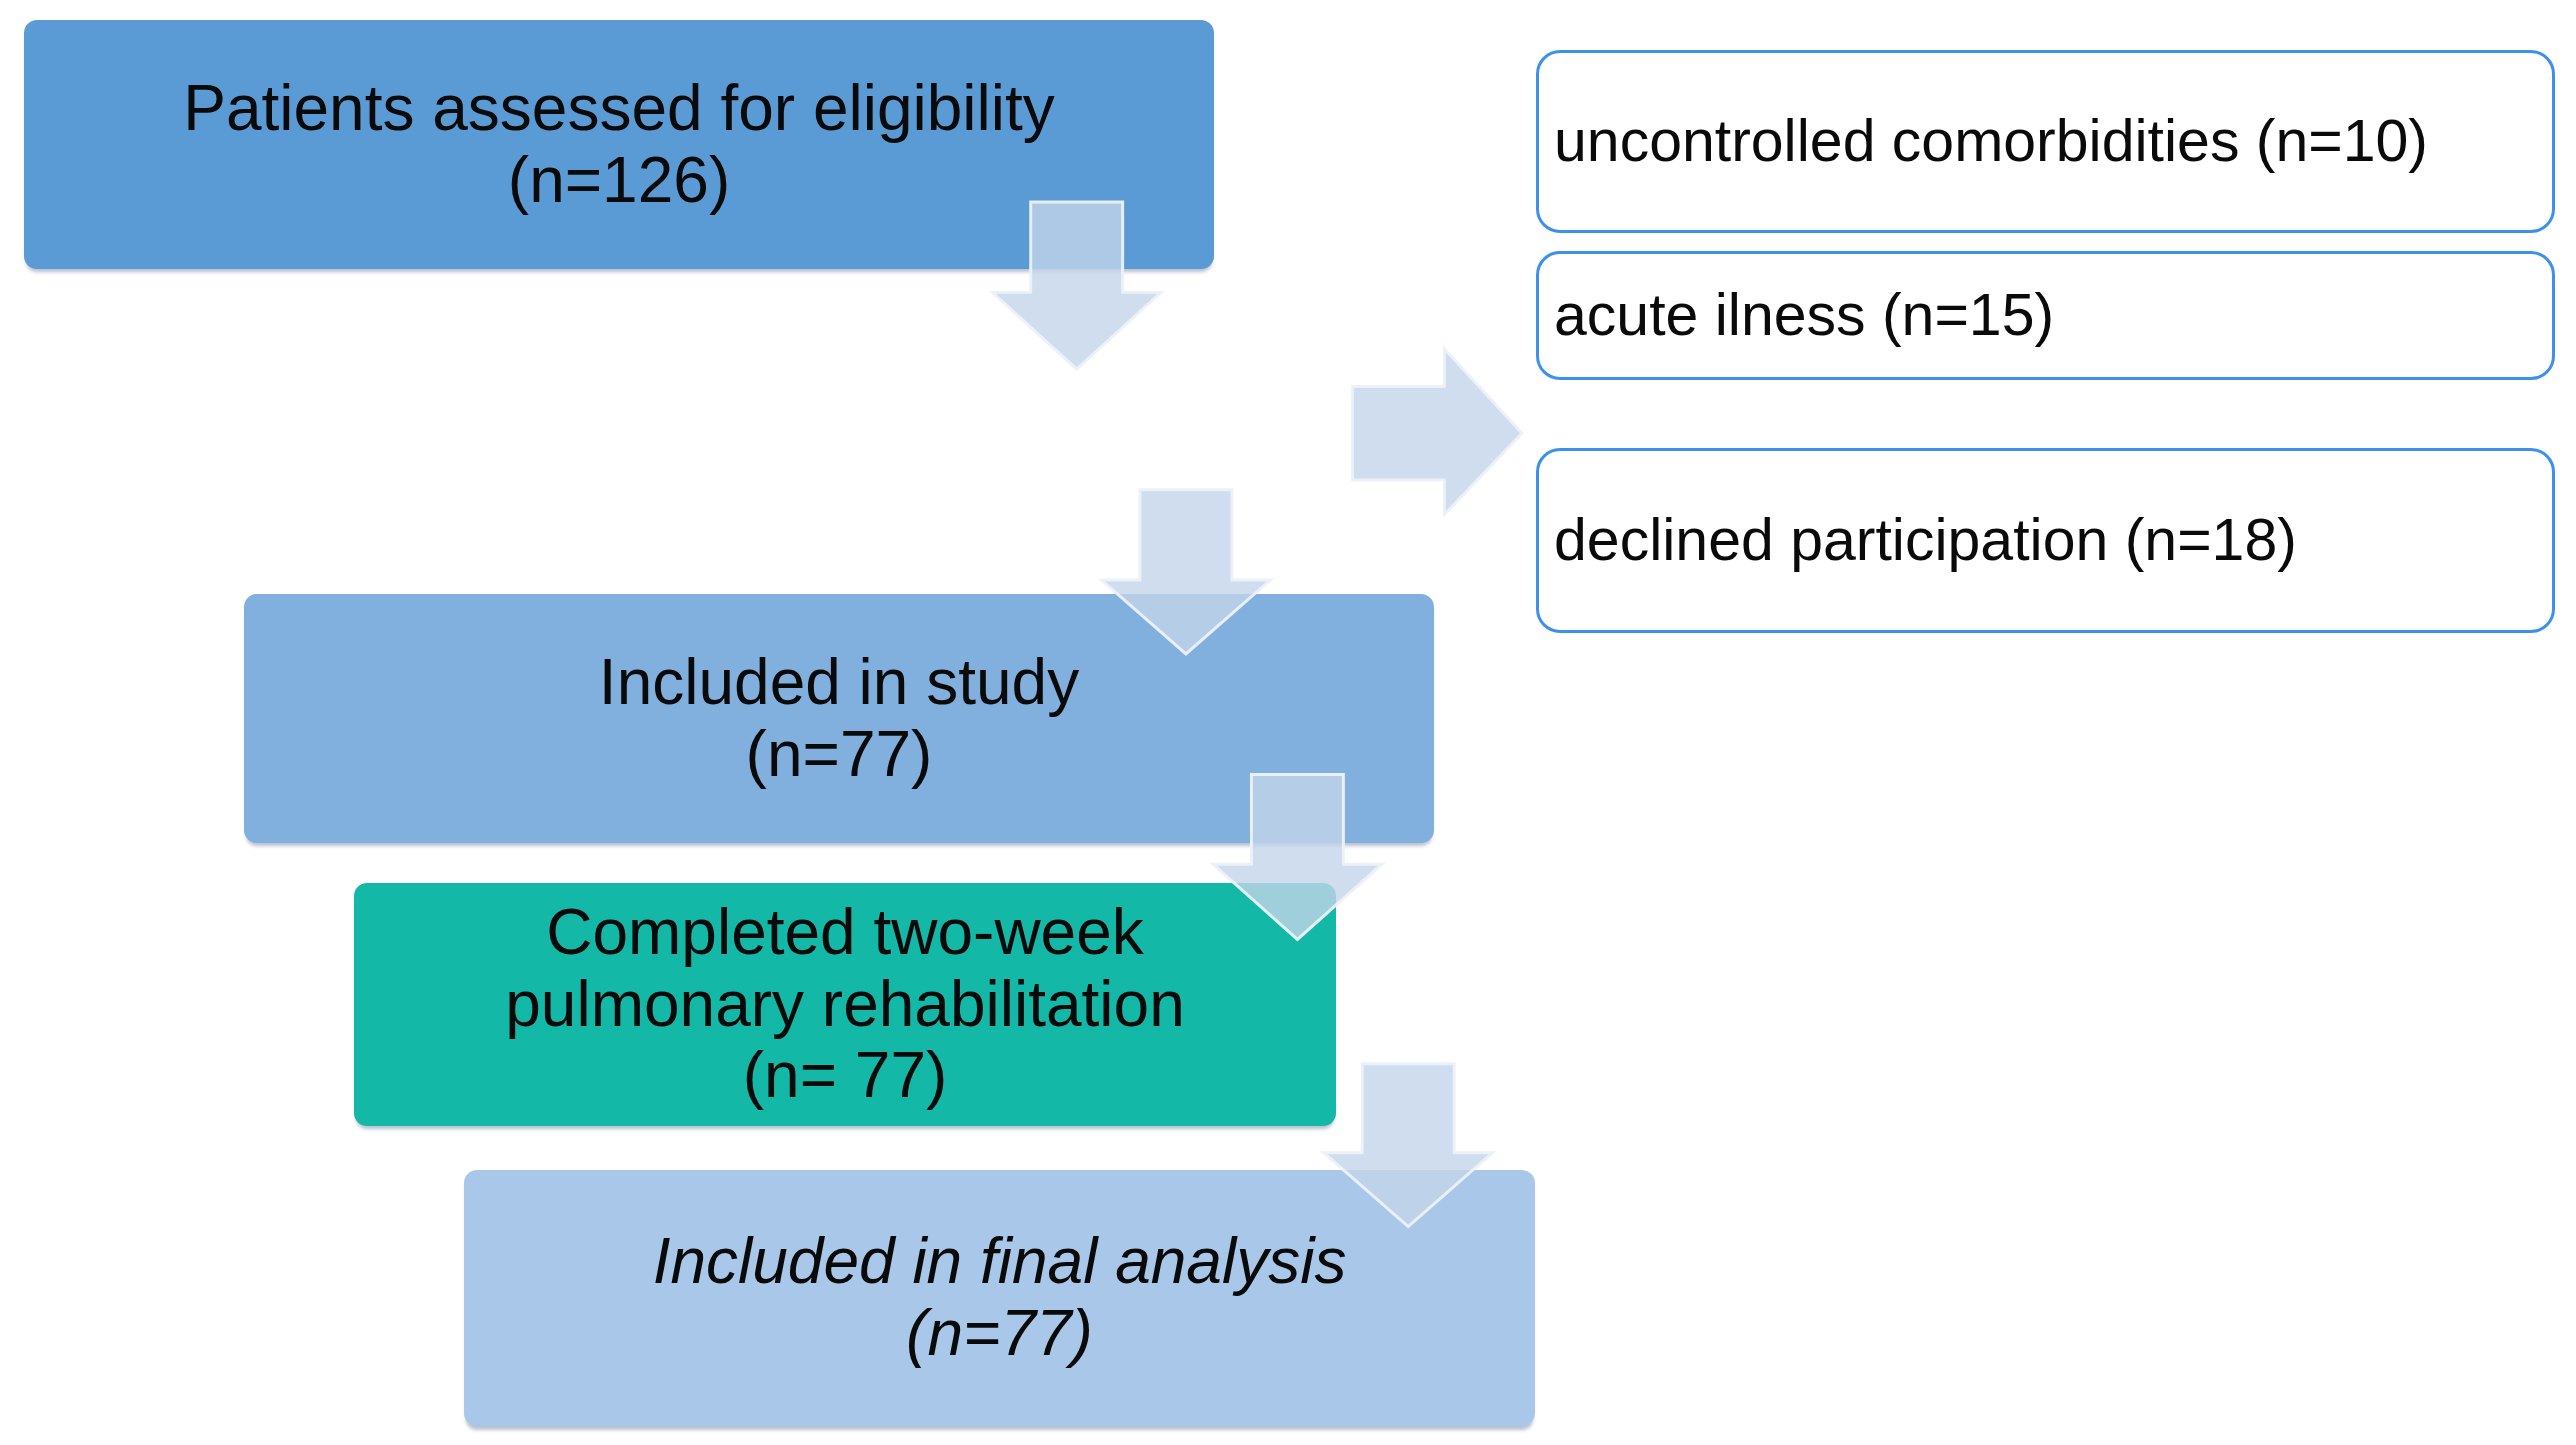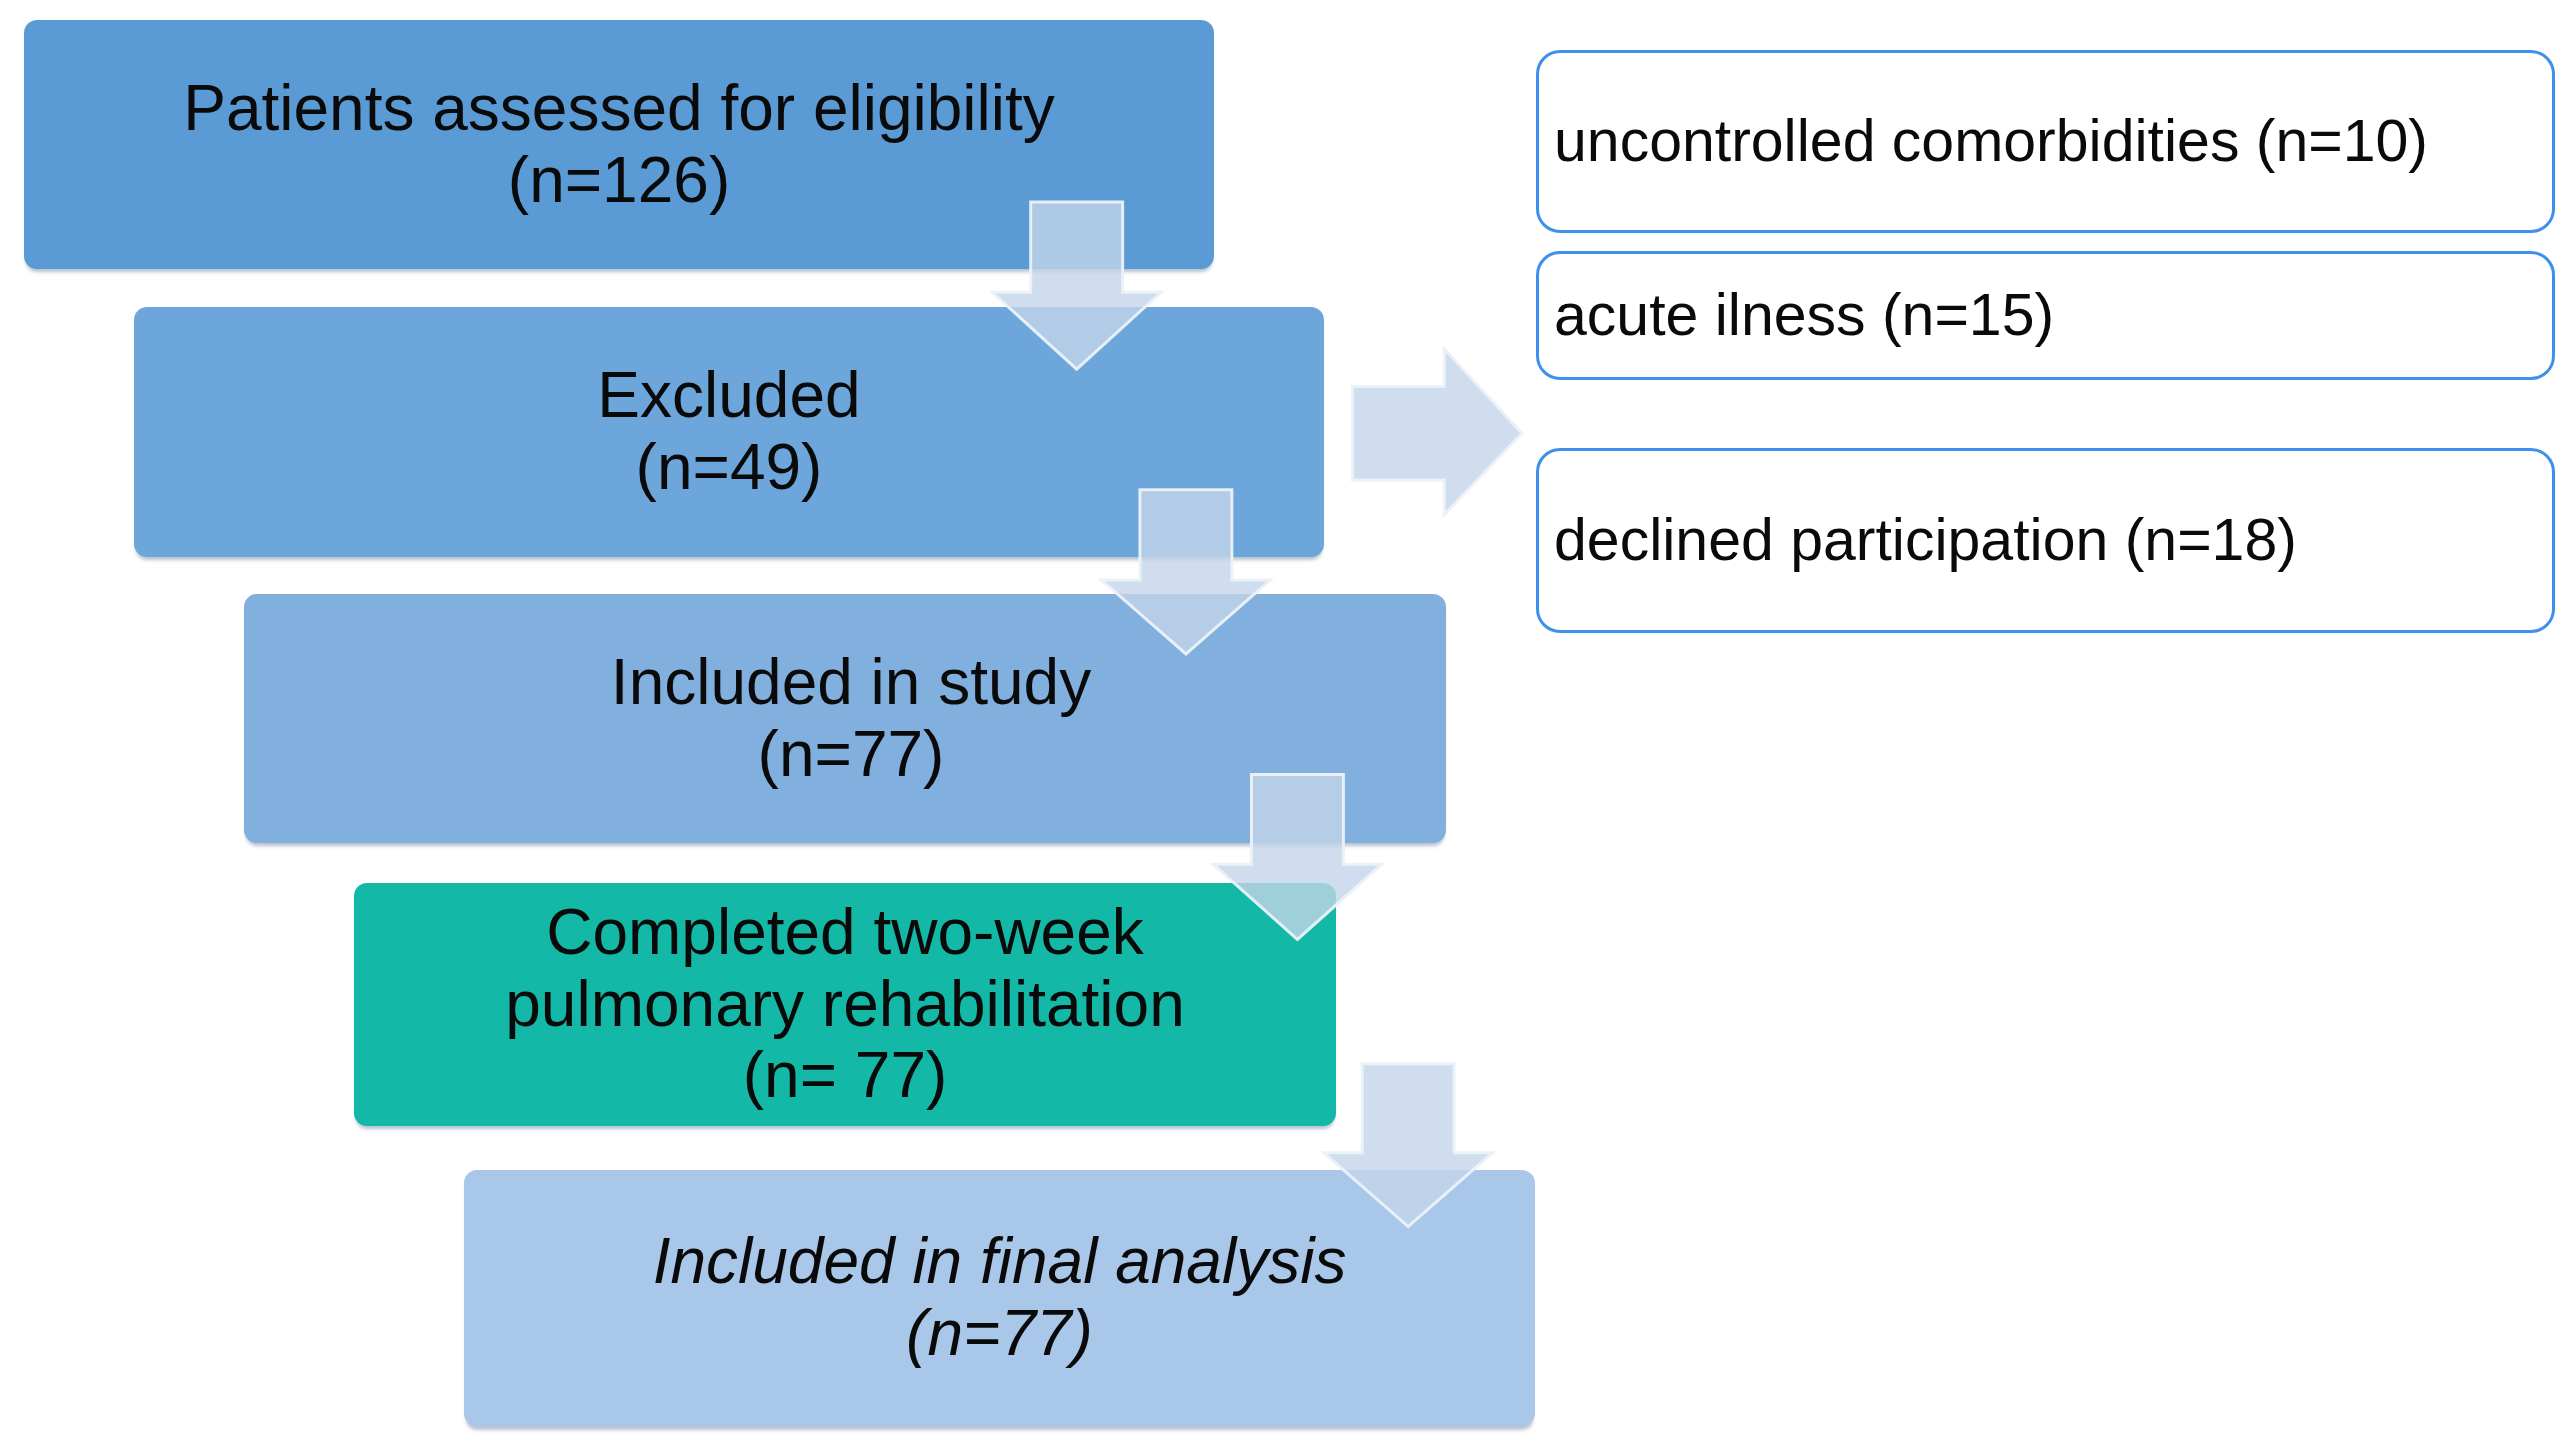--- a/index.html
+++ b/index.html
@@ -54,26 +54,22 @@
 </head>
 <body>
 
 <div class="canvas">
 
   <div class="flow-box" style="left: 24px; top: 20.3px; width: 1190px; height: 249px; background-color: rgb(91, 155, 213);">
     <span class="label">Patients assessed for eligibility
 (n=126)</span>
   </div>
 
-  <div class="flow-box" style="left: 134px; top: 307px; width: 1190px; height: 250px; background-color: rgb(109, 166, 218);">
-    <span class="label">Excluded
-(n=49)</span>
-  </div>
 
-  <div class="flow-box" style="left: 244px; top: 594px; width: 1190px; height: 249px; background-color: rgb(129, 176, 223); padding-left: 12px;">
+  <div class="flow-box" style="left: 244px; top: 594px; width: 1190px; height: 249px; background-color: rgb(129, 176, 223);">
     <span class="label">Included in study
 (n=77)</span>
   </div>
 
   <div class="flow-box" style="left: 354px; top: 883px; width: 982px; height: 243px; background-color: #14b8a6;">
     <span class="label">Completed two-week
 pulmonary rehabilitation
 (n= 77)</span>
   </div>
 

